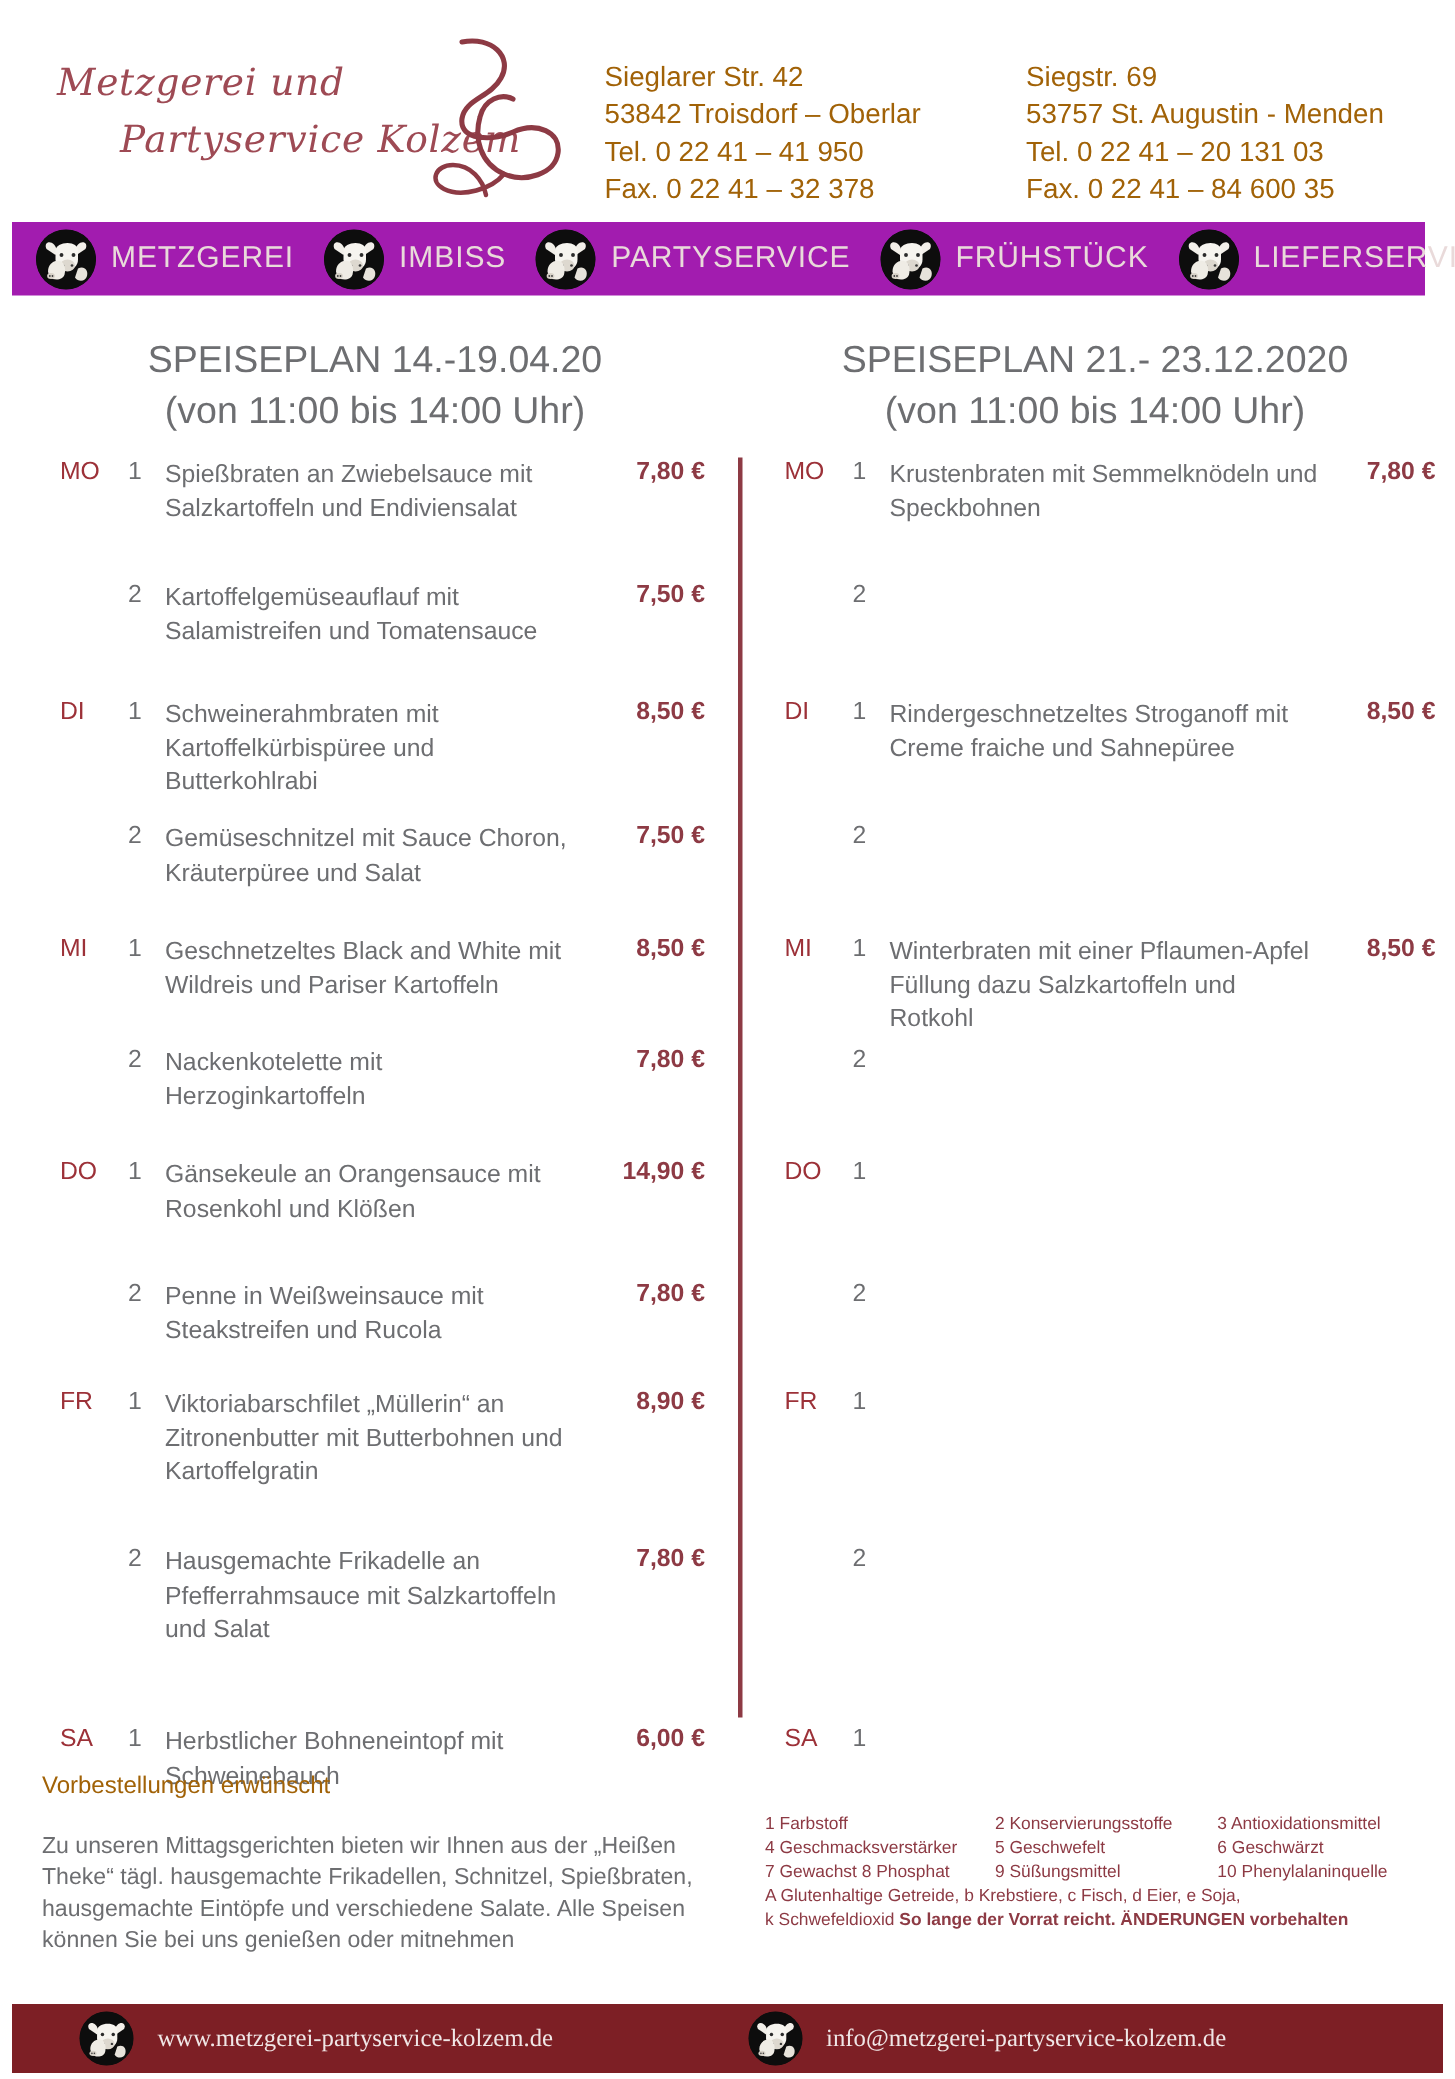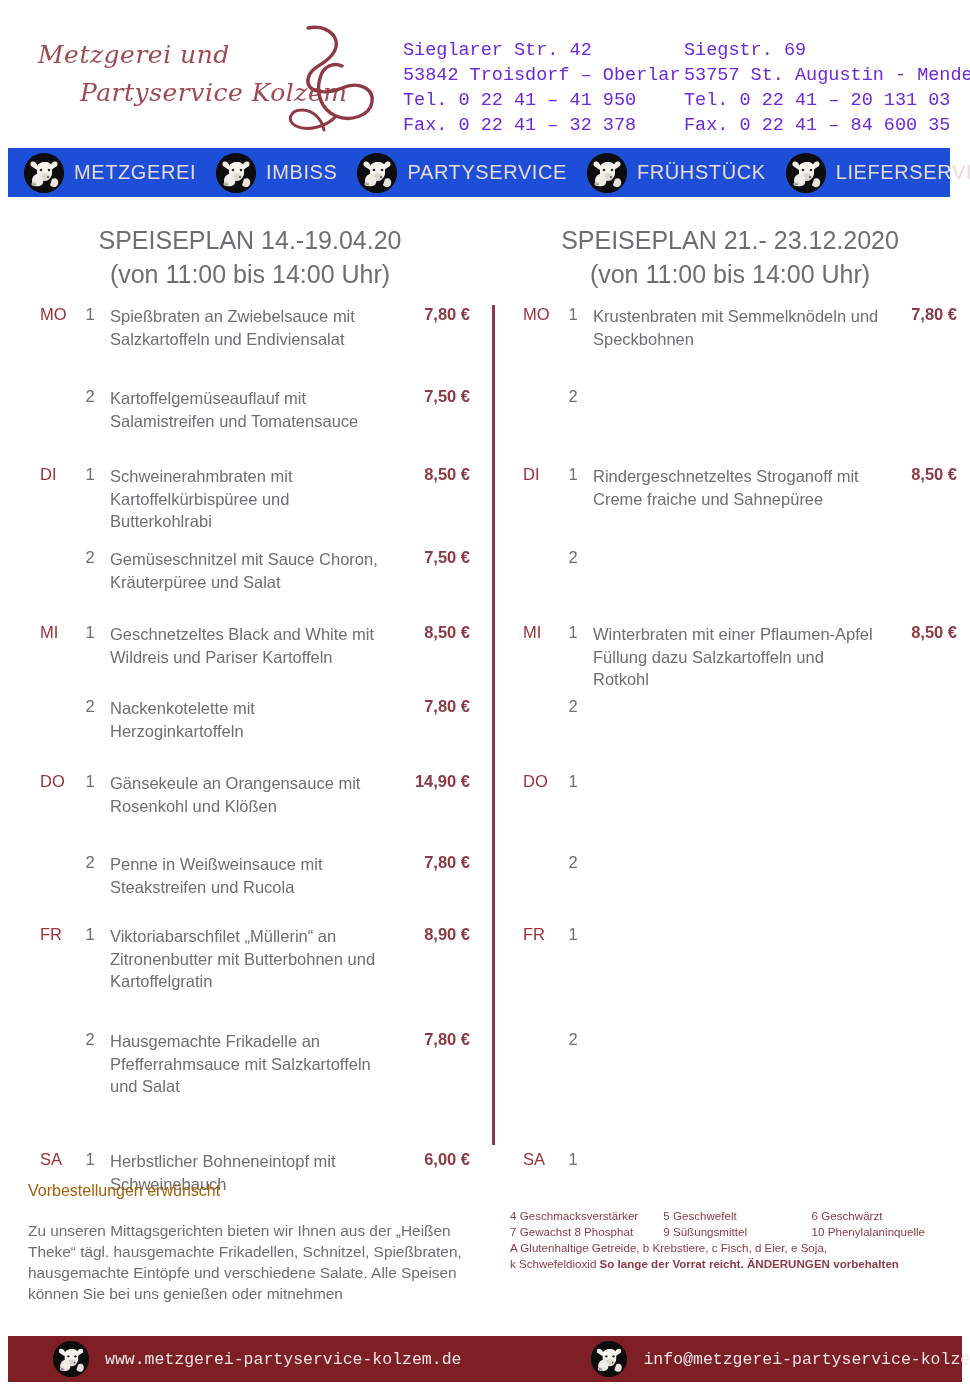--- a/index.html
+++ b/index.html
@@ -55,36 +55,36 @@
     width: 160px;
     height: 120px;
     pointer-events: none;
   }
 
   .addr {
     position: absolute;
     top: 38px;
     font-size: 18.5px;
     line-height: 25px;
-    color: #6d28d9;
-    font-family: Liberation Mono, monospace;
+    color: #a16207;
+    font-family: Liberation Sans, sans-serif;
     white-space: nowrap;
   }
   .addr-1 { left: 403px; }
   .addr-2 { left: 684px; }
   .addr div { white-space: nowrap; }
 
   
   .navbar {
     position: absolute;
     left: 8px;
     right: 20px;
     top: 148px;
     height: 49px;
-    background: #1d4ed8;
+    background: #a21caf;
     display: flex;
     align-items: center;
   }
   .nav-item {
     display: flex;
     align-items: center;
     flex: 0 0 auto;
     margin-left: 16px;
     margin-right: 4px;
   }
@@ -258,21 +258,21 @@
     border-radius: 50%;
     background: #111;
     overflow: hidden;
     flex: 0 0 auto;
   }
   .bb-label {
     color: #f0e6e6;
     font-size: 16.5px;
     margin-left: 16px;
     white-space: nowrap;
-    font-family: Liberation Mono, monospace;
+    font-family: Liberation Serif, serif;
   }
 </style>
 </head>
 <body>
 
 <div class="header">
 
   <div class="logo-block">
     <div class="logo-line1">Metzgerei und</div>
     <div class="logo-line2">Partyservice Kolzem</div>
@@ -560,20 +560,25 @@
 </div>
 
 <div class="foot-left">
   <h4>Vorbestellungen erwünscht</h4>
   <p>Zu unseren Mittagsgerichten bieten wir Ihnen aus der „Heißen Theke“ tägl. hausgemachte Frikadellen, Schnitzel, Spießbraten, hausgemachte Eintöpfe und verschiedene Salate.  Alle Speisen können Sie bei uns genießen oder mitnehmen</p>
 </div>
 
 <div class="foot-right">
   <div class="addit-grid" id="addit-grid">
       <div class="addit-row">
+        <span>1 Farbstoff</span>
+        <span>2 Konservierungsstoffe</span>
+        <span>3 Antioxidationsmittel</span>
+      </div>
+      <div class="addit-row">
         <span>4 Geschmacksverstärker</span>
         <span>5 Geschwefelt</span>
         <span>6 Geschwärzt</span>
       </div>
       <div class="addit-row">
         <span>7 Gewachst  8 Phosphat</span>
         <span>9 Süßungsmittel</span>
         <span>10 Phenylalaninquelle</span>
       </div>
     </div>

